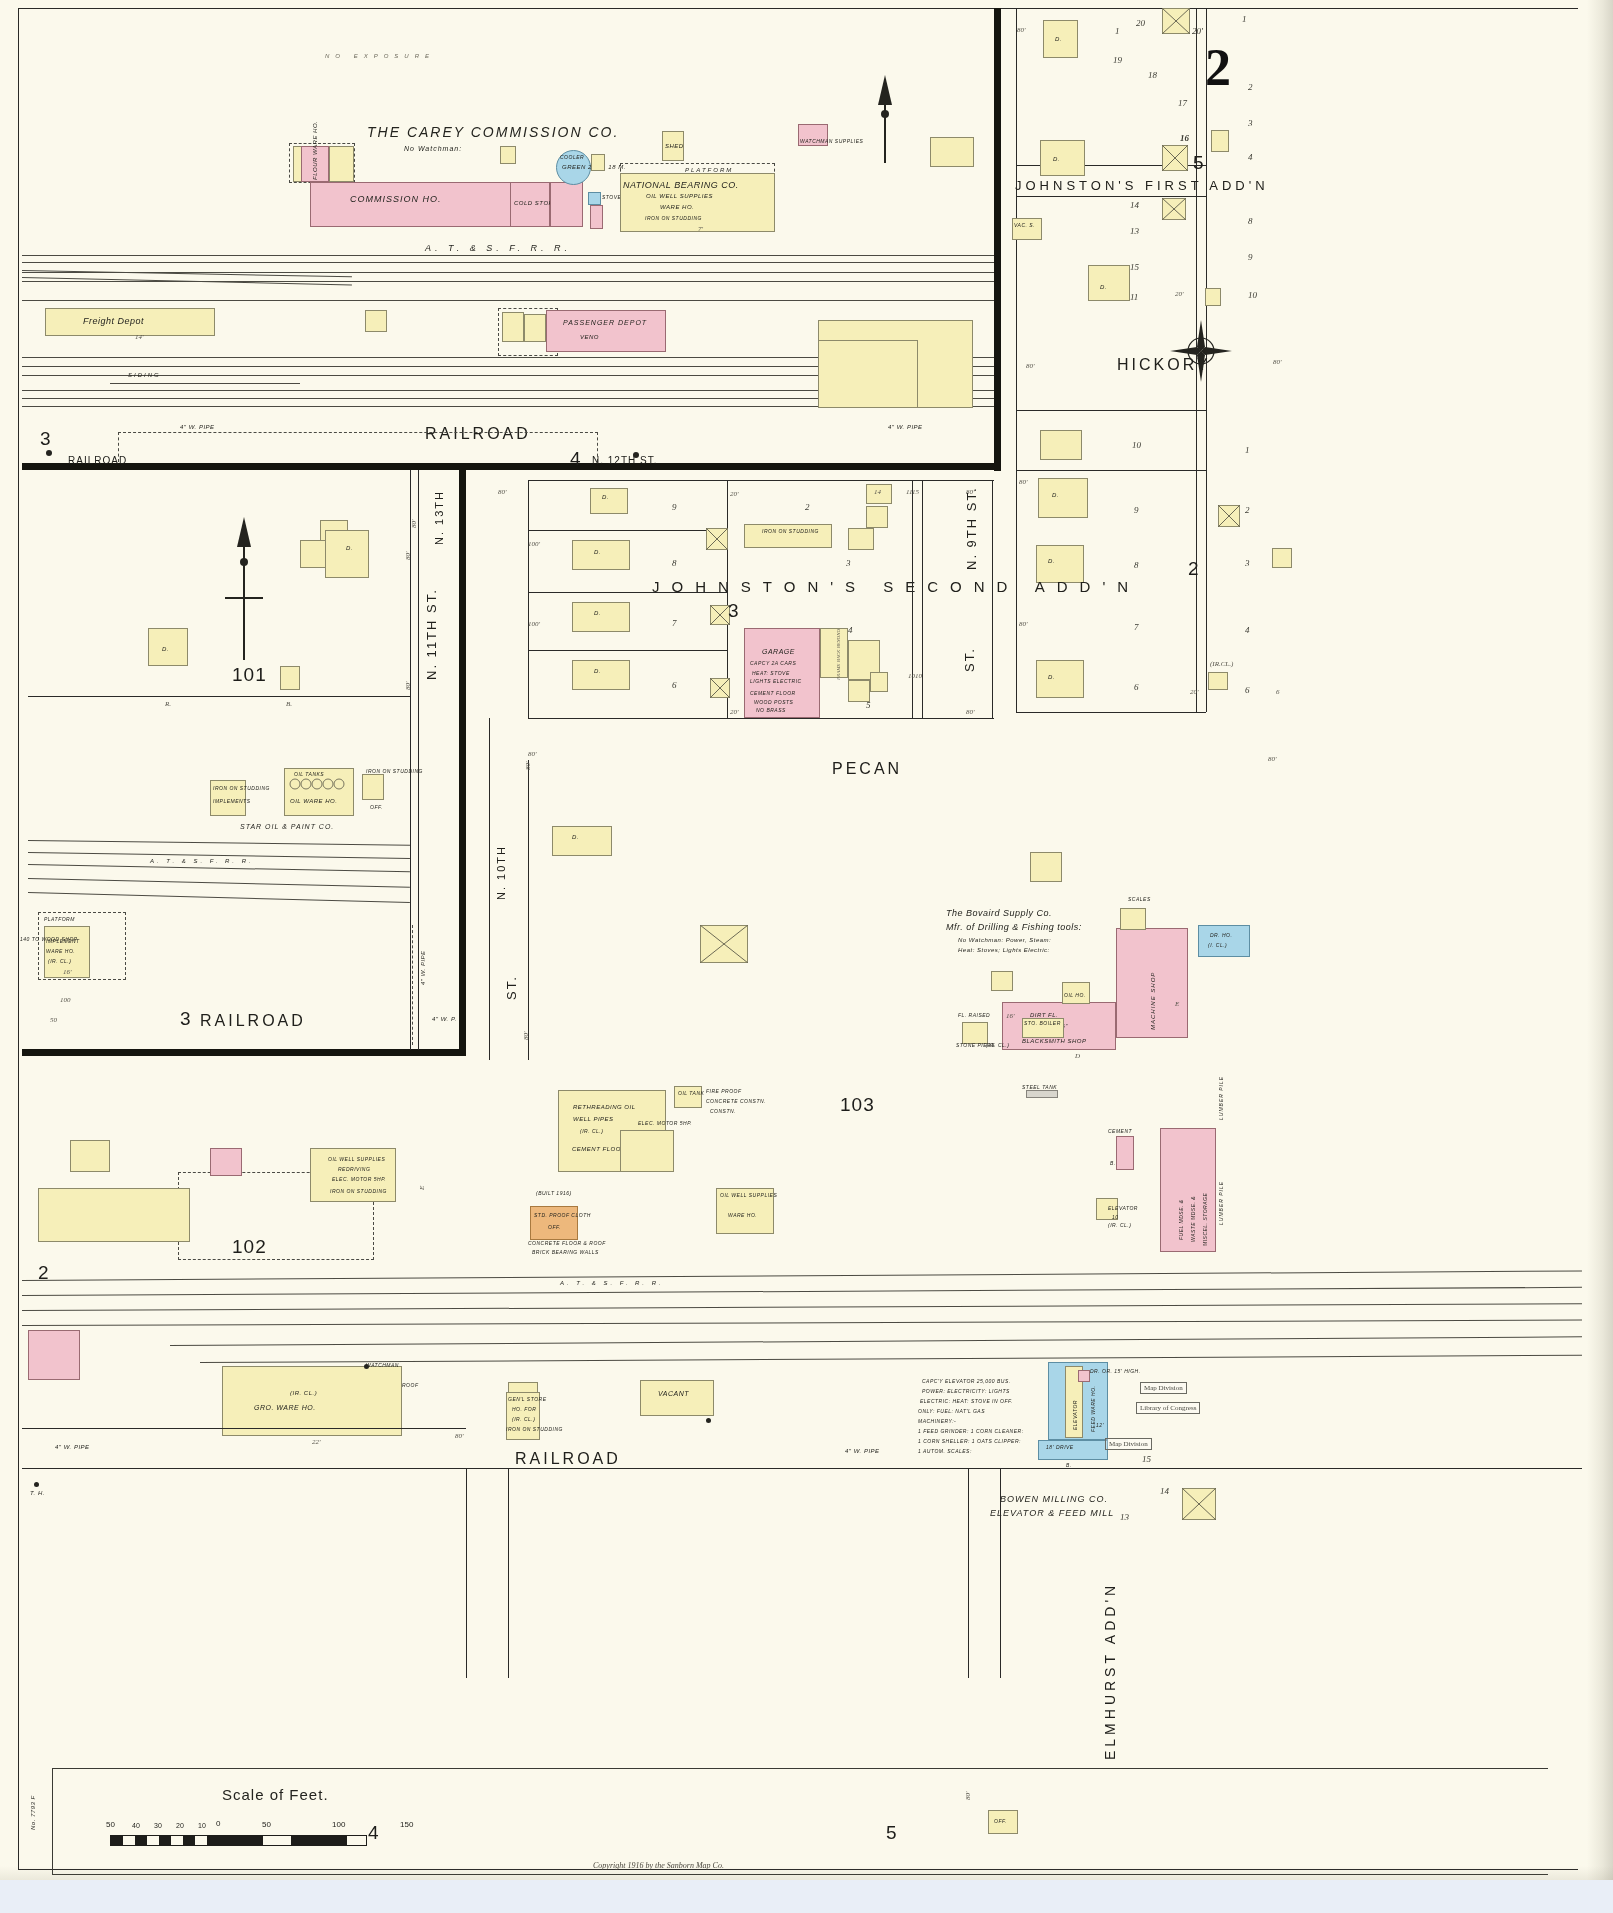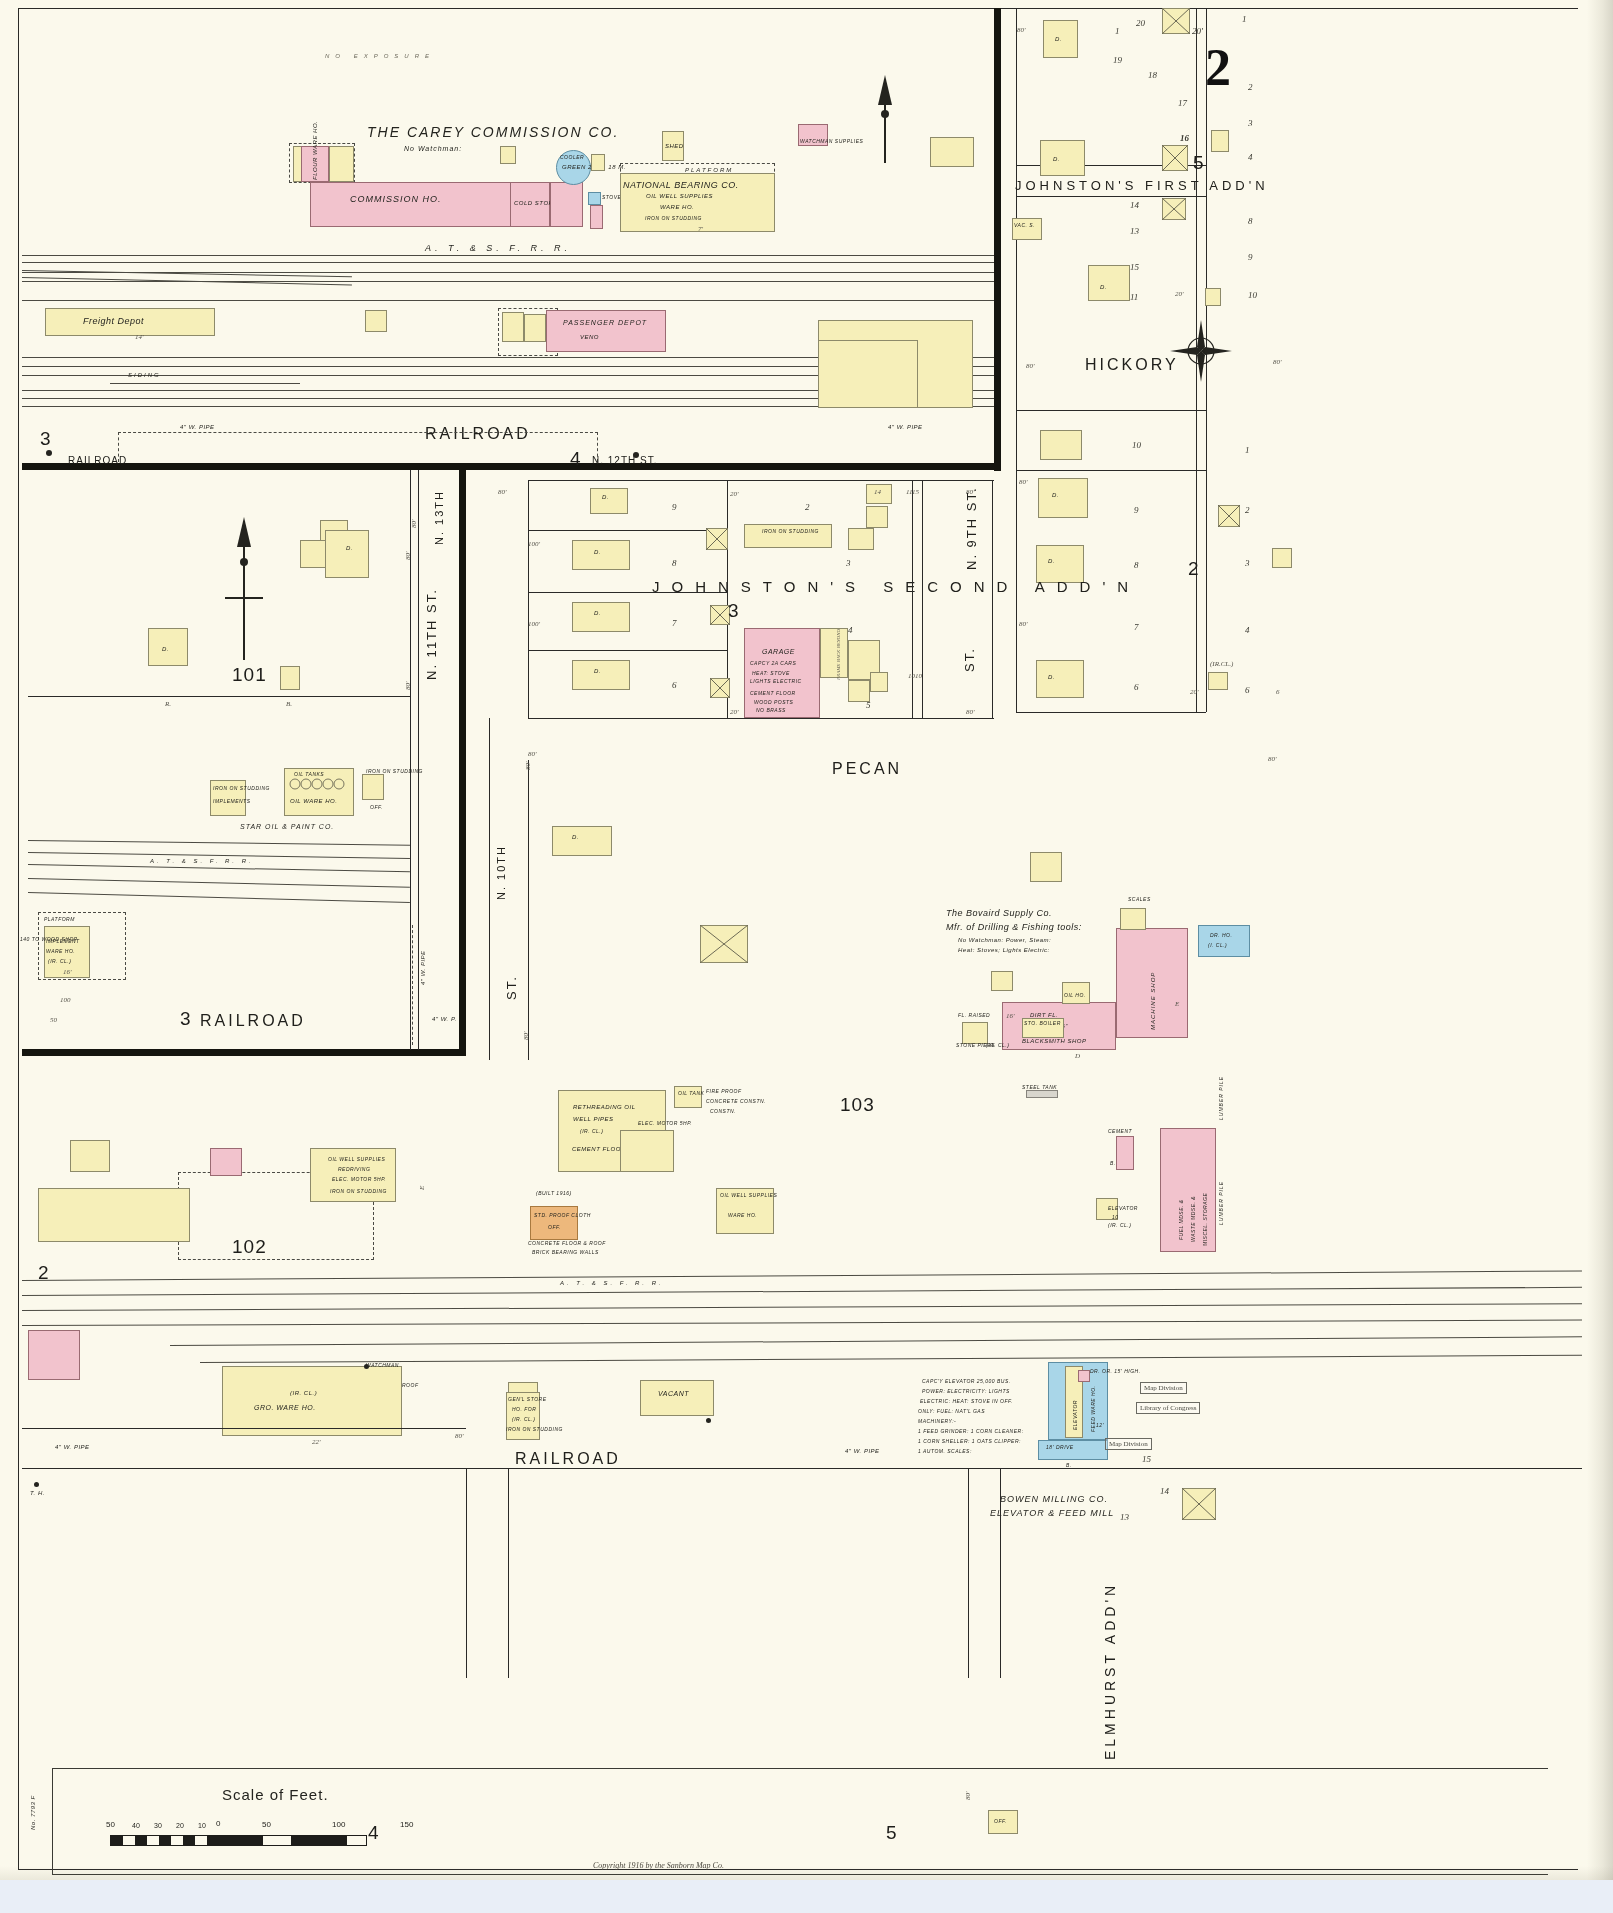--- a/index.html
+++ b/index.html
@@ -221,21 +221,21 @@
   <div class="lotnum" style="left:1180px;top:133px;font-weight:bold;">16</div>
   <div class="lotnum" style="left:1130px;top:200px;">14</div>
   <div class="lotnum" style="left:1130px;top:226px;">13</div>
   <div class="lotnum" style="left:1130px;top:262px;">15</div>
   <div class="lotnum" style="left:1130px;top:292px;">11</div>
   <div class="dimlbl" style="left:1017px;top:26px;">80'</div>
   <div class="dimlbl" style="left:1026px;top:362px;">80'</div>
   <div class="dimlbl" style="left:1273px;top:358px;">80'</div>
   <div class="dimlbl" style="left:1175px;top:290px;">20'</div>
 
-  <div class="streetname" style="left:1085px;top:356px;text-align:right;">HICKORY</div>
+  <div class="streetname" style="left:1117px;top:356px;text-align:right;">HICKORY</div>
 
   <svg id="compass" viewBox="0 0 66 66">
     <circle cx="33" cy="33" r="13" fill="none" stroke="#24241f" stroke-width="1.2"></circle>
     <polygon points="33,2 37,29 33,33 29,29" fill="#24241f"></polygon>
     <polygon points="33,64 37,37 33,33 29,37" fill="#24241f"></polygon>
     <polygon points="2,33 29,37 33,33 29,29" fill="#24241f"></polygon>
     <polygon points="64,33 37,37 33,33 37,29" fill="#24241f"></polygon>
     <polygon points="11,11 31,31 29,29 22,22" fill="#24241f"></polygon>
     <polygon points="55,11 35,31 37,29 44,22" fill="#24241f"></polygon>
     <polygon points="11,55 31,35 29,37 22,44" fill="#24241f"></polygon>

